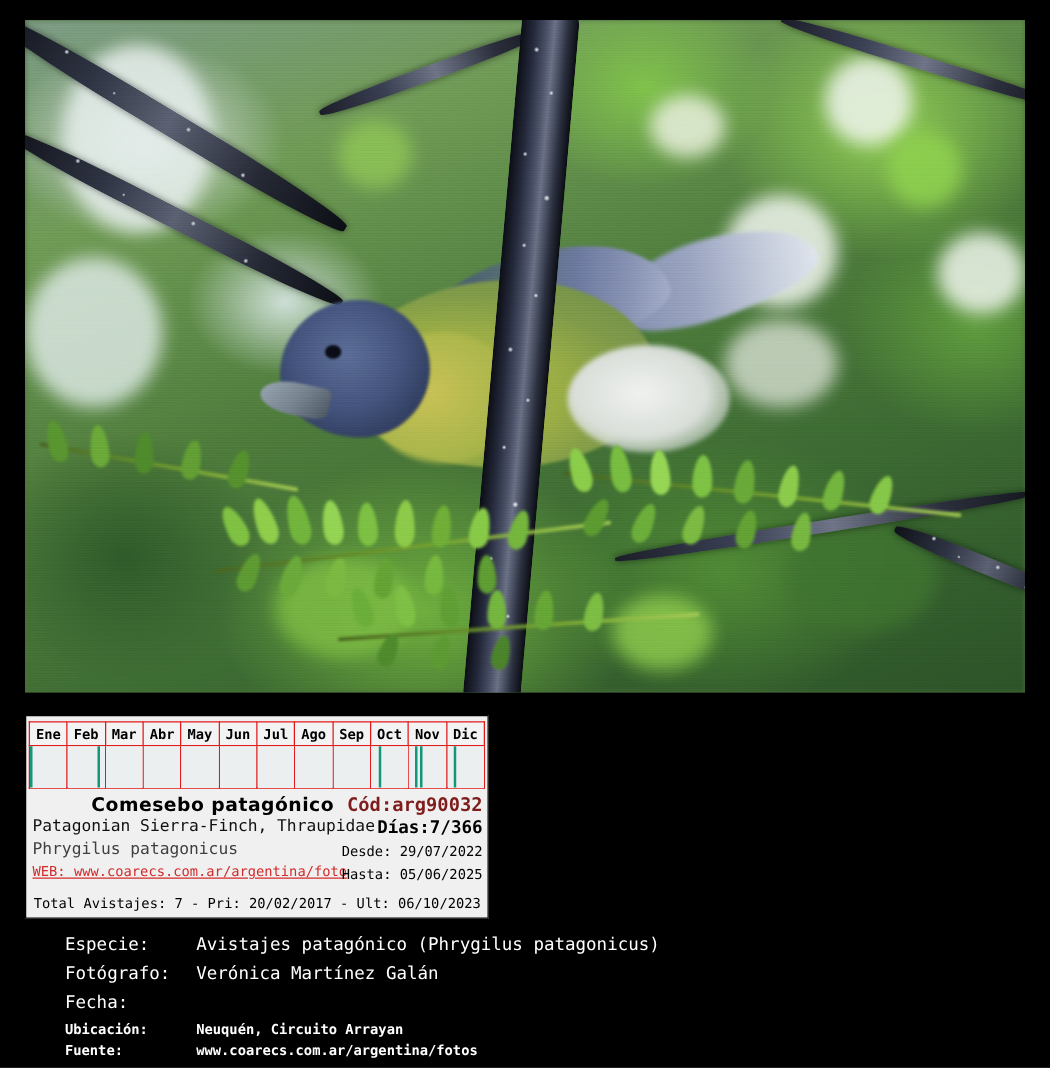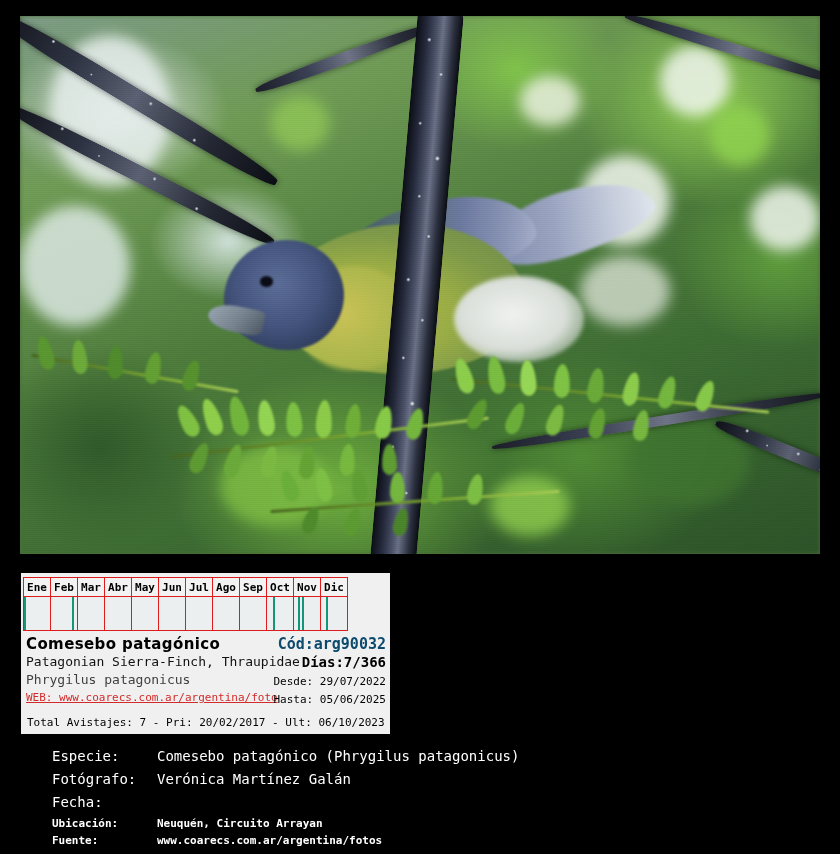--- a/index.html
+++ b/index.html
@@ -166,21 +166,21 @@
   .card {
     position: absolute;
     left: 20px; top: 572px;
     width: 371px; height: 163px;
     background: #f0f0f0;
     border: 1px solid #000;
     overflow: hidden;
   }
   table.cal {
     border-collapse: collapse;
-    width: 325px;
+    width: 365px;
     margin: 4px 0 0 2px;
     table-layout: fixed;
   }
   table.cal th {
     border: 1px solid #e01b1b;
     font: bold 11px "DejaVu Sans Mono", monospace;
     color: #000; background: #f3f3f3;
     height: 19px; padding: 0; text-align: center;
   }
   table.cal td {
@@ -189,21 +189,21 @@
     height: 34px; padding: 0; position: relative;
   }
   .mark {
     position: absolute; top: 0; bottom: 0;
     width: 2px; background: #14967a;
   }
   .info { position: relative; padding: 3px 0 0 5px; }
   .row-main { position: relative; height: 19px; }
   .t-title {
     font: bold 15px "DejaVu Sans", sans-serif;
-    letter-spacing: .4px; color: #000;
+    letter-spacing: .4px; color: #000; margin-left: 47px;
   }
   .t-en {
     font: 13px "DejaVu Sans Mono", monospace; color: #111;
     position: absolute; left: 0; top: 0; white-space: nowrap;
   }
   .t-sci {
     font: 13px "DejaVu Sans Mono", monospace; color: #404040;
     position: absolute; left: 0; top: 0; white-space: nowrap;
   }
   .t-web {
@@ -211,21 +211,21 @@
     position: absolute; left: 0; top: 1px; white-space: nowrap; text-decoration: underline;
   }
   .t-total {
     font: 11px "DejaVu Sans Mono", monospace; color: #000;
     padding-left: 1px;
   }
   .r-col {
     position: absolute; right: 4px; top: 0;
     text-align: right; white-space: nowrap;
   }
-  .t-cod { font: bold 15px "DejaVu Sans Mono", monospace; color: #0c4a6e; }
+  .t-cod { font: bold 15px "DejaVu Sans Mono", monospace; color: #7f1d1d; }
   .t-dias { font: bold 14px "DejaVu Sans Mono", monospace; color: #000; }
   .t-rng  { font: 11px "DejaVu Sans Mono", monospace; color: #000; }
 
   
   .footer {
     position: absolute; left: 20px; top: 748px;
     width: 800px; color: #fff;
   }
   .f-row { display: flex; align-items: baseline; }
   .f-row.big  { height: 23px; font: 14px "DejaVu Sans Mono", monospace; }
@@ -407,21 +407,21 @@
 
       <div style="height:19px; padding-top:3px;">
         <span class="t-total">Total Avistajes: 7 - Pri: 20/02/2017 - Ult: 06/10/2023</span>
       </div>
     </div>
   </div>
 
   <div class="footer">
     <div class="f-row big">
       <span class="f-label">Especie:</span>
-      <span class="f-val">Comesebo patagónico (Phrygilus patagonicus)</span>
+      <span class="f-val">Avistajes patagónico (Phrygilus patagonicus)</span>
     </div>
     <div class="f-row big">
       <span class="f-label">Fotógrafo:</span>
       <span class="f-val">Verónica Martínez Galán</span>
     </div>
     <div class="f-row big">
       <span class="f-label">Fecha:</span>
     </div>
     <div class="f-row small">
       <span class="f-label">Ubicación:</span>

